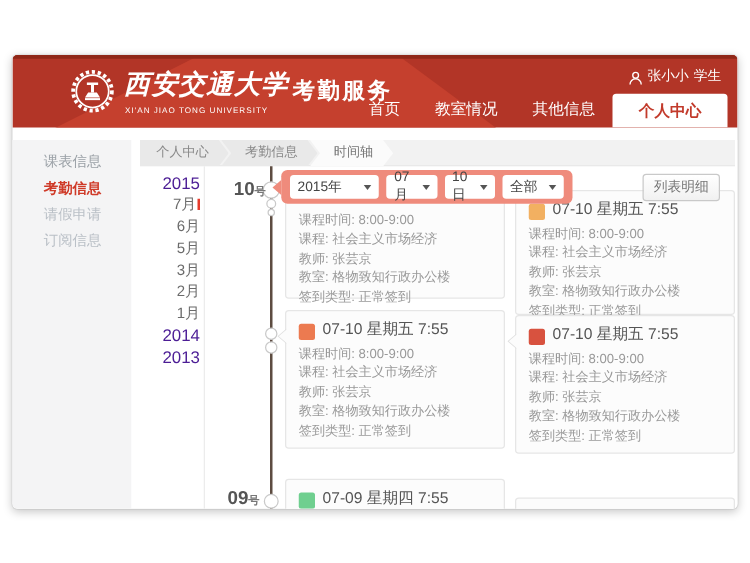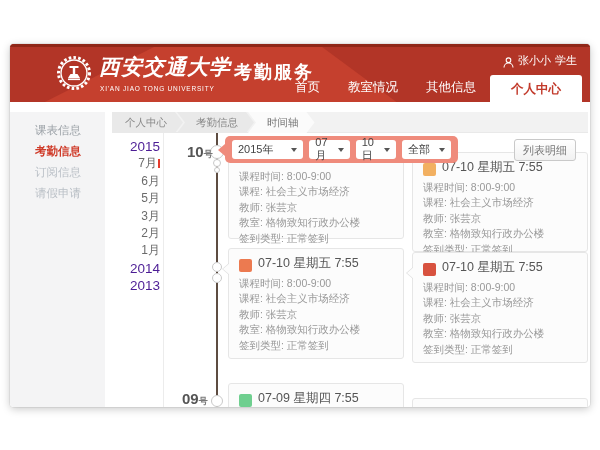--- a/index.html
+++ b/index.html
@@ -120,22 +120,22 @@
       <div class="nav-item">其他信息</div>
       <div class="nav-item active">个人中心</div>
     </div>
   </div>
 
   <div class="content">
 
     <div class="sidebar">
       <div class="side-item">课表信息</div>
       <div class="side-item active">考勤信息</div>
+      <div class="side-item muted">请假申请</div>
       <div class="side-item muted">订阅信息</div>
-      <div class="side-item muted">请假申请</div>
     </div>
 
     <div class="breadcrumb">
       <div class="crumb">个人中心</div>
       <div class="crumb notch">考勤信息</div>
       <div class="crumb notch active">时间轴</div>
     </div>
 
     <div class="months">
       <div class="month-item year">2015</div>

